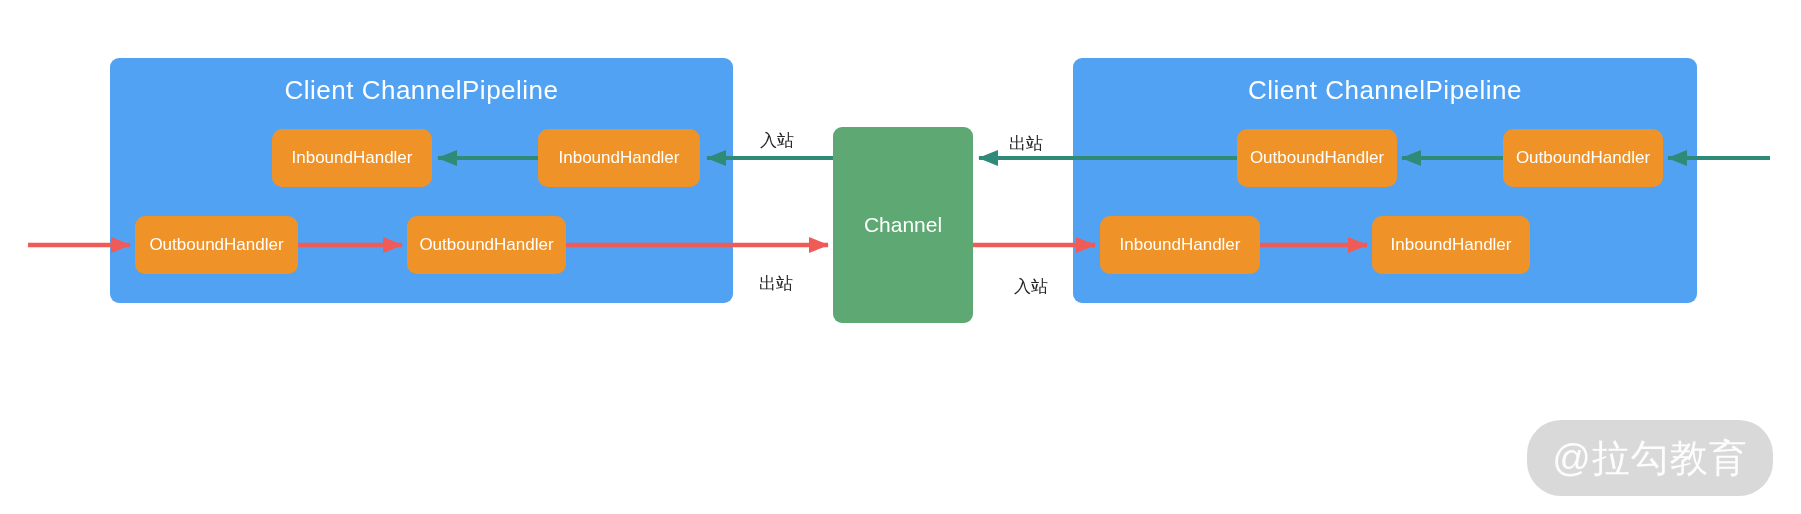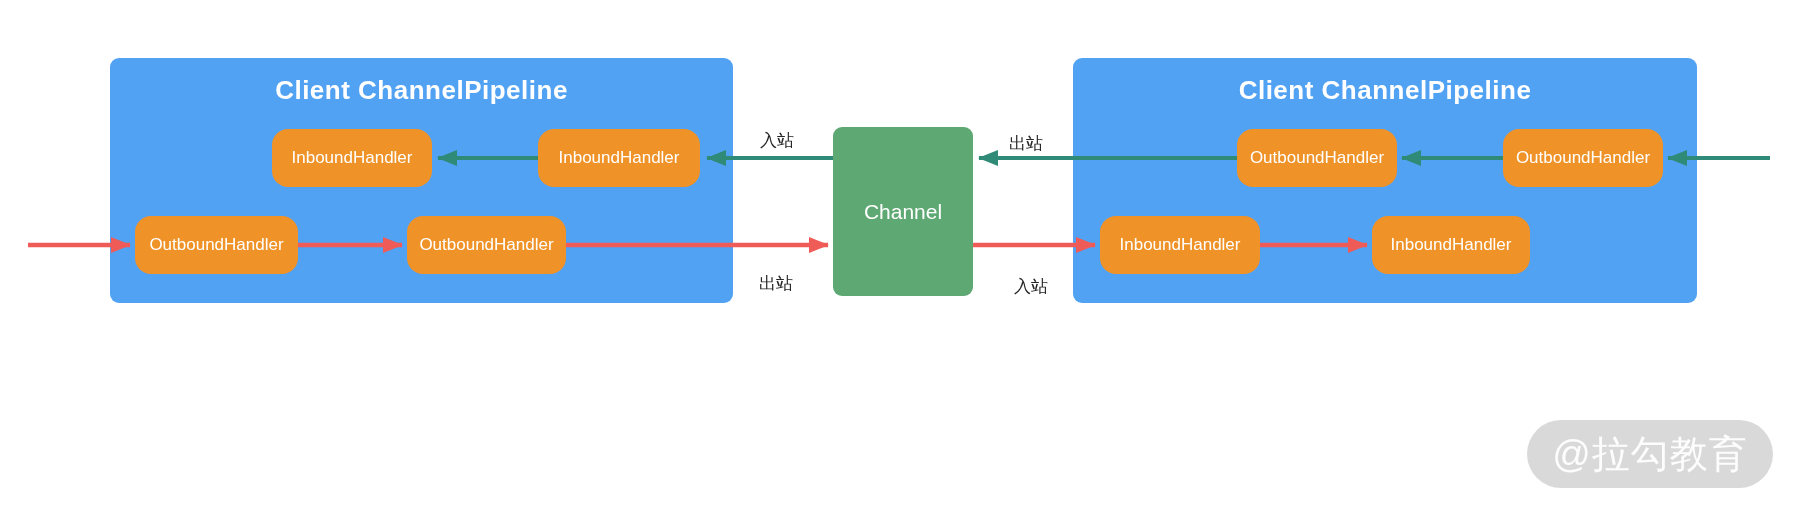--- a/index.html
+++ b/index.html
@@ -19,46 +19,46 @@
   .canvas{position:absolute;inset:0;}
   .pipeline{
     position:absolute;top:58px;height:245px;
     background:var(--c-pipeline_blue);
     border-radius:9px;
   }
   .pipeline.client{left:110px;width:623px;}
   .pipeline.server{left:1073px;width:624px;}
   .pipeline-title{
     margin-top:17px;text-align:center;
-    color:var(--c-title_text);font-size:26px;font-weight:700;
+    color:var(--c-title_text);font-size:26px;font-weight:400;
     letter-spacing:0.5px;
   }
   .channel{
-    position:absolute;left:833px;top:127px;width:140px;height:169px;
+    position:absolute;left:833px;top:127px;width:140px;height:196px;
     background:var(--c-channel_green);border-radius:9px;
     display:flex;align-items:center;justify-content:center;
     color:#fff;font-size:21px;
   }
   .handler{
     position:absolute;height:58px;
-    background:var(--c-handler_orange);border-radius:16px;
+    background:var(--c-handler_orange);border-radius:10px;
     display:flex;align-items:center;justify-content:center;
     color:#fff;font-size:17px;white-space:nowrap;
   }
   .flow-label{
     position:absolute;width:60px;height:20px;line-height:20px;
     text-align:center;color:var(--c-label_text);font-size:17px;margin-top:8px;
   }
   svg.arrow-layer{position:absolute;left:0;top:0;}
   line.teal{stroke:var(--c-arrow_teal);stroke-width:4;}
   line.red{stroke:var(--c-arrow_red);stroke-width:4.5;}
   #arrowhead-teal path{fill:var(--c-arrow_teal);}
   #arrowhead-red path{fill:var(--c-arrow_red);}
   .watermark{
-    position:absolute;left:1527px;top:420px;width:246px;height:68px;
+    position:absolute;left:1527px;top:420px;width:246px;height:76px;
     border-radius:34px;background:rgba(130,130,130,0.3);
     display:flex;align-items:center;justify-content:center;
     color:rgba(255,255,255,0.93);font-size:38px;letter-spacing:1px;
   }
 </style>
 </head>
 <body>
 
 <div class="canvas">
 

